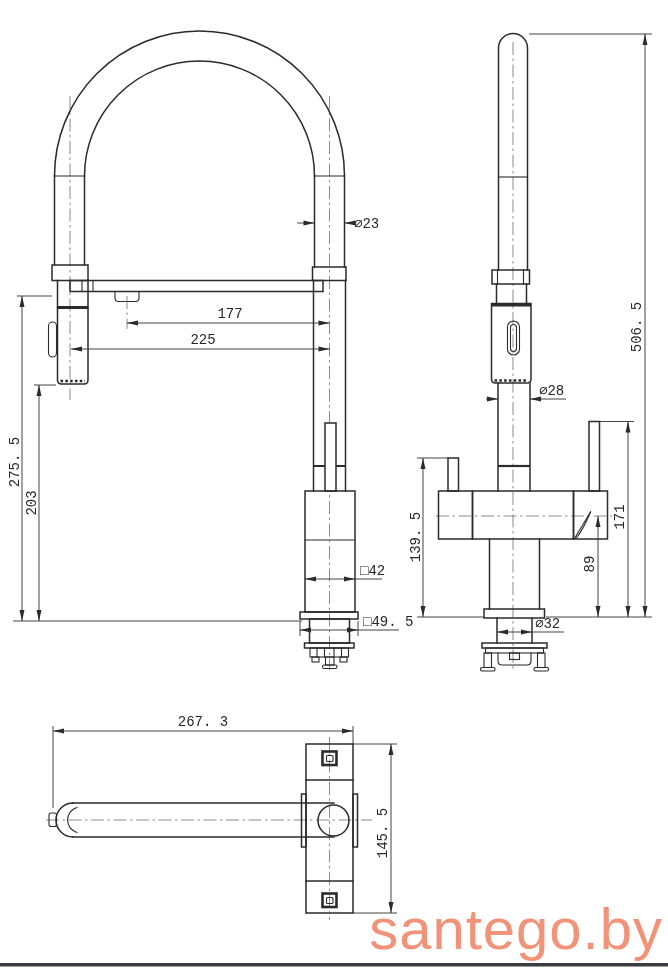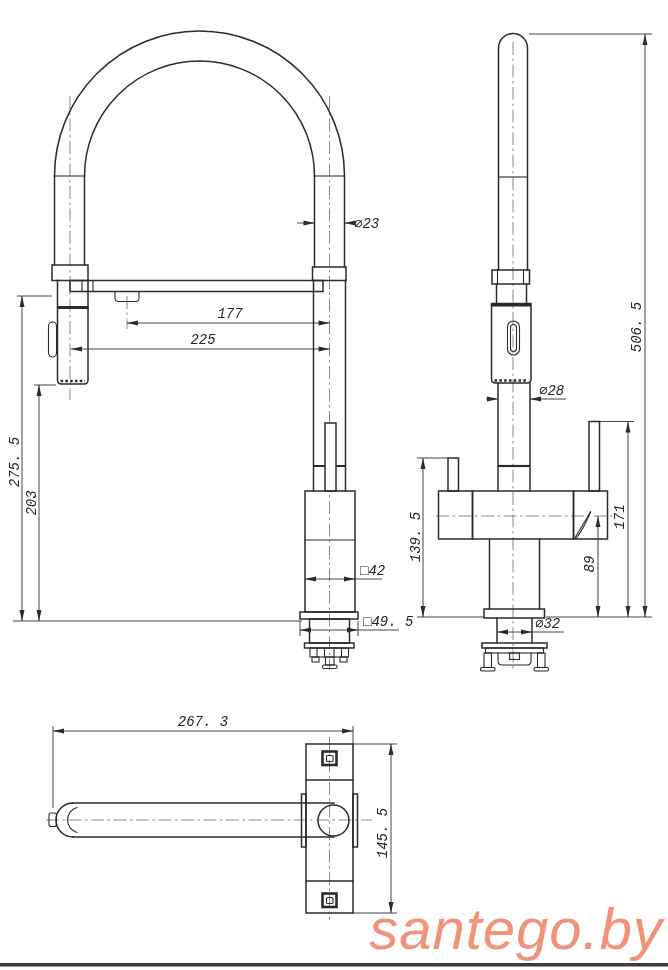--- a/index.html
+++ b/index.html
@@ -1,17 +1,17 @@
 <!DOCTYPE html>
 <html><head>
 <meta charset="utf-8">
 <style>
   html,body{margin:0;padding:0;background:#fff;}
   .page{position:relative;width:668px;height:970px;background:#fff;overflow:hidden;
-        font-family:"Liberation Sans",sans-serif;font-style:italic;}
+        font-family:"Liberation Sans",sans-serif;}
   svg{position:absolute;left:0;top:0;}
   .ol{stroke:#2b2b2b;stroke-width:1.5;fill:none;stroke-linecap:square;}
   .ol2{stroke:#2b2b2b;stroke-width:1.1;fill:none;stroke-linecap:square;}
   .thick{stroke:#2b2b2b;stroke-width:3;fill:none;}
   .med{stroke:#2b2b2b;stroke-width:2.2;fill:none;}
   .dim{stroke:#2f2f2f;stroke-width:0.9;fill:none;}
   .cl{stroke:#6d6d6d;stroke-width:0.8;fill:none;stroke-dasharray:13 3.5 2.5 3.5;}
   .aer{stroke:#2b2b2b;stroke-width:2.6;fill:none;stroke-dasharray:2.6 2.2;}
   .dtx{font-family:"Liberation Mono","DejaVu Sans Mono",monospace;font-size:14px;fill:#262626;}
   .wm{font-family:"Liberation Sans","DejaVu Sans",sans-serif;font-size:58px;letter-spacing:1px;}

